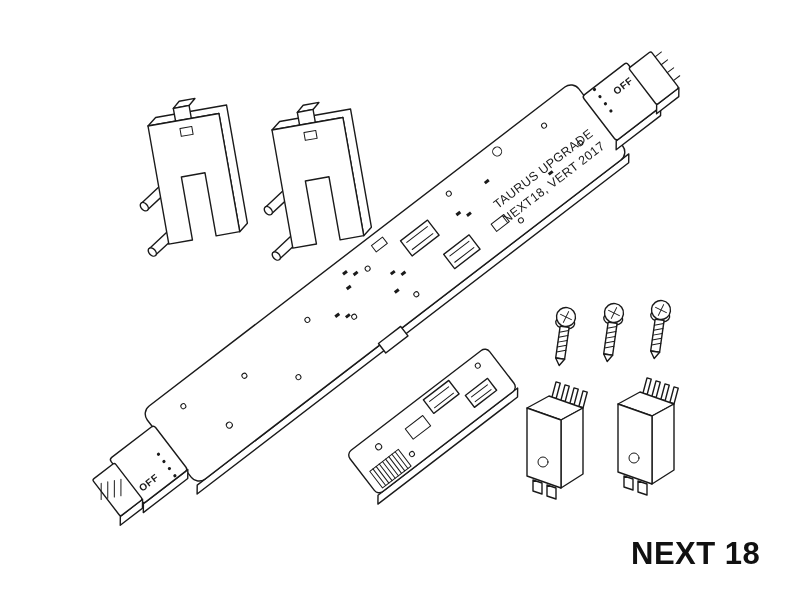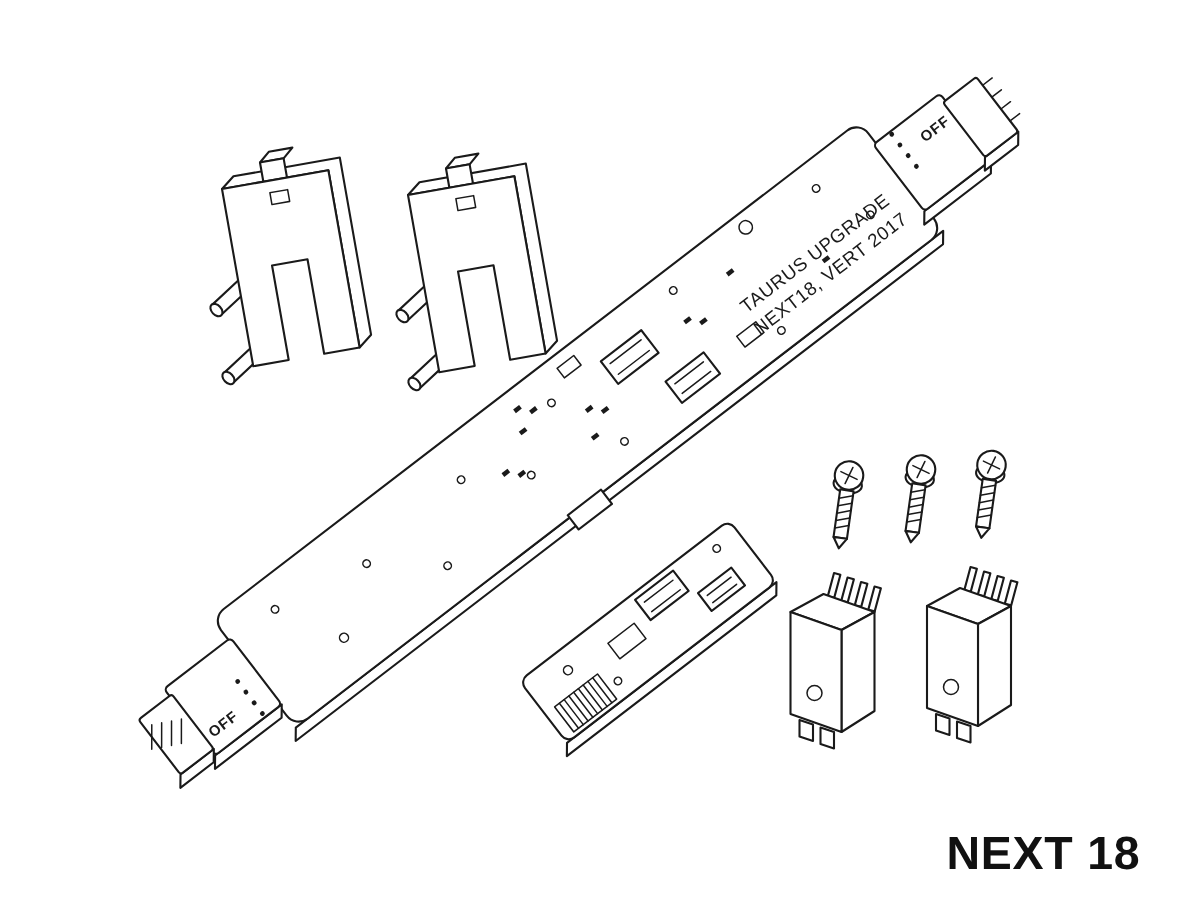--- a/index.html
+++ b/index.html
@@ -9,21 +9,21 @@
   }
   .stage { position:relative; width:800px; height:600px; background:#ffffff; }
   .stage svg { position:absolute; left:0; top:0; }
   .face { fill:#ffffff; stroke:#1a1a1a; stroke-width:1.4; stroke-linejoin:round; stroke-linecap:round; }
   .thin { fill:none; stroke:#1a1a1a; stroke-width:1; stroke-linejoin:round; stroke-linecap:round; }
   .dark { fill:#1a1a1a; stroke:none; }
   .sil  { font-family:"Liberation Sans",sans-serif; font-size:12.5px; fill:#1a1a1a; letter-spacing:0.4px; }
   .off  { font-family:"Liberation Sans",sans-serif; font-size:10px; font-weight:bold; fill:#1a1a1a; letter-spacing:0.6px; }
   .caption {
     position:absolute; left:631px; top:536px;
-    font-size:31px; font-weight:700; color:#111111; letter-spacing:0.5px;margin-top:15px;
+    font-size:31px; font-weight:700; color:#111111; letter-spacing:0.5px;
   }
 </style>
 </head>
 <body>
 
 <div class="stage">
 <svg width="800" height="600" viewBox="0 0 800 600">
 
   <g transform="translate(385,283) rotate(-37.5)">
 

